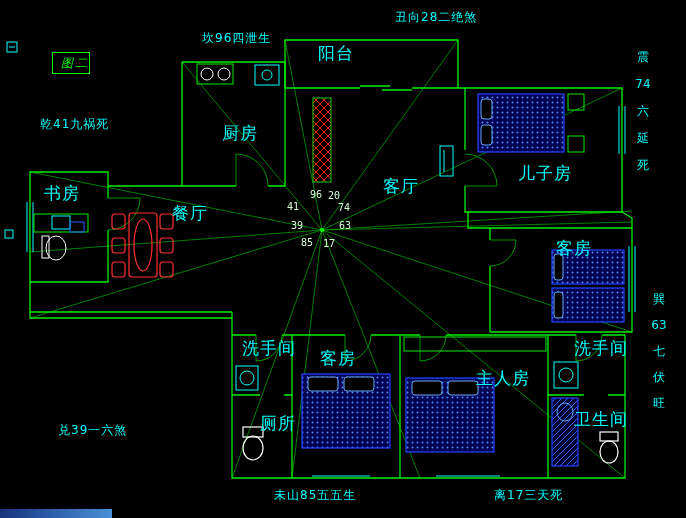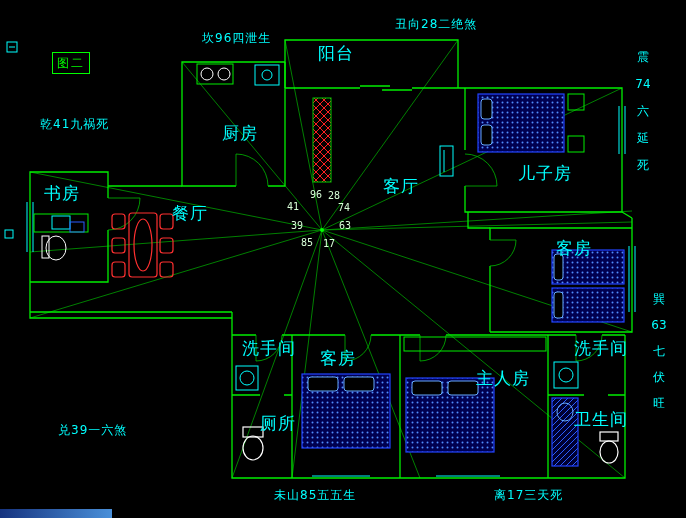--- a/index.html
+++ b/index.html
@@ -18,39 +18,39 @@
   }
   .ann-vert{white-space:pre-line;text-align:center;width:22px;letter-spacing:0;}
   .star{
     position:absolute;color:#d8ffd8;font-size:10px;line-height:10px;
     font-family:"DejaVu Sans Mono",monospace;
     text-align:center;
   }
   #fig-title{
     position:absolute;left:52px;top:52px;width:36px;height:20px;
     border:1px solid #00ff00;color:#00ff00;font-size:12px;line-height:20px;
-    text-align:center;letter-spacing:2px;
+    text-align:right;letter-spacing:2px;font-style:italic;
   }
   
   .lbl-balcony{left:318px;top:47px}
   .lbl-kitchen{left:222px;top:127px}
   .lbl-living{left:383px;top:180px}
   .lbl-son{left:518px;top:167px}
   .lbl-study{left:44px;top:187px}
   .lbl-dining{left:172px;top:207px}
   .lbl-guest-right{left:556px;top:242px}
   .lbl-bath-left{left:242px;top:342px}
   .lbl-guest-bottom{left:320px;top:352px}
   .lbl-master{left:476px;top:372px}
   .lbl-bath-right{left:574px;top:342px}
   .lbl-toilet{left:260px;top:417px}
   .lbl-bathroom{left:574px;top:413px}
   
   .ann-top-left{left:202px;top:31px}
-  .ann-top-right{left:395px;top:17px}
+  .ann-top-right{left:395px;top:10px}
   .ann-left-top{left:40px;top:117px}
   .ann-left-bottom{left:58px;top:423px}
   .ann-bottom-left{left:274px;top:488px}
   .ann-bottom-right{left:494px;top:488px}
   .ann-right-top{left:632px;top:44px;line-height:27px}
   .ann-right-bottom{left:648px;top:286px;line-height:26px}
   
   .star-nw{left:287px;top:202px}
   .star-n{left:310px;top:190px}
   .star-nne{left:328px;top:191px}
@@ -268,21 +268,21 @@
   <div class="lbl lbl-guest-right">客房</div>
   <div class="lbl lbl-bath-left">洗手间</div>
   <div class="lbl lbl-guest-bottom">客房</div>
   <div class="lbl lbl-master">主人房</div>
   <div class="lbl lbl-bath-right">洗手间</div>
   <div class="lbl lbl-toilet">厕所</div>
   <div class="lbl lbl-bathroom">卫生间</div>
 
   <div class="star star-nw">41</div>
   <div class="star star-n">96</div>
-  <div class="star star-nne">28</div>
+  <div class="star star-nne">20</div>
   <div class="star star-ne">74</div>
   <div class="star star-w">39</div>
   <div class="star star-e">63</div>
   <div class="star star-sw">85</div>
   <div class="star star-s">17</div>
 
   <div id="taskbar-strip"></div>
 </div>
 
 </body></html>

